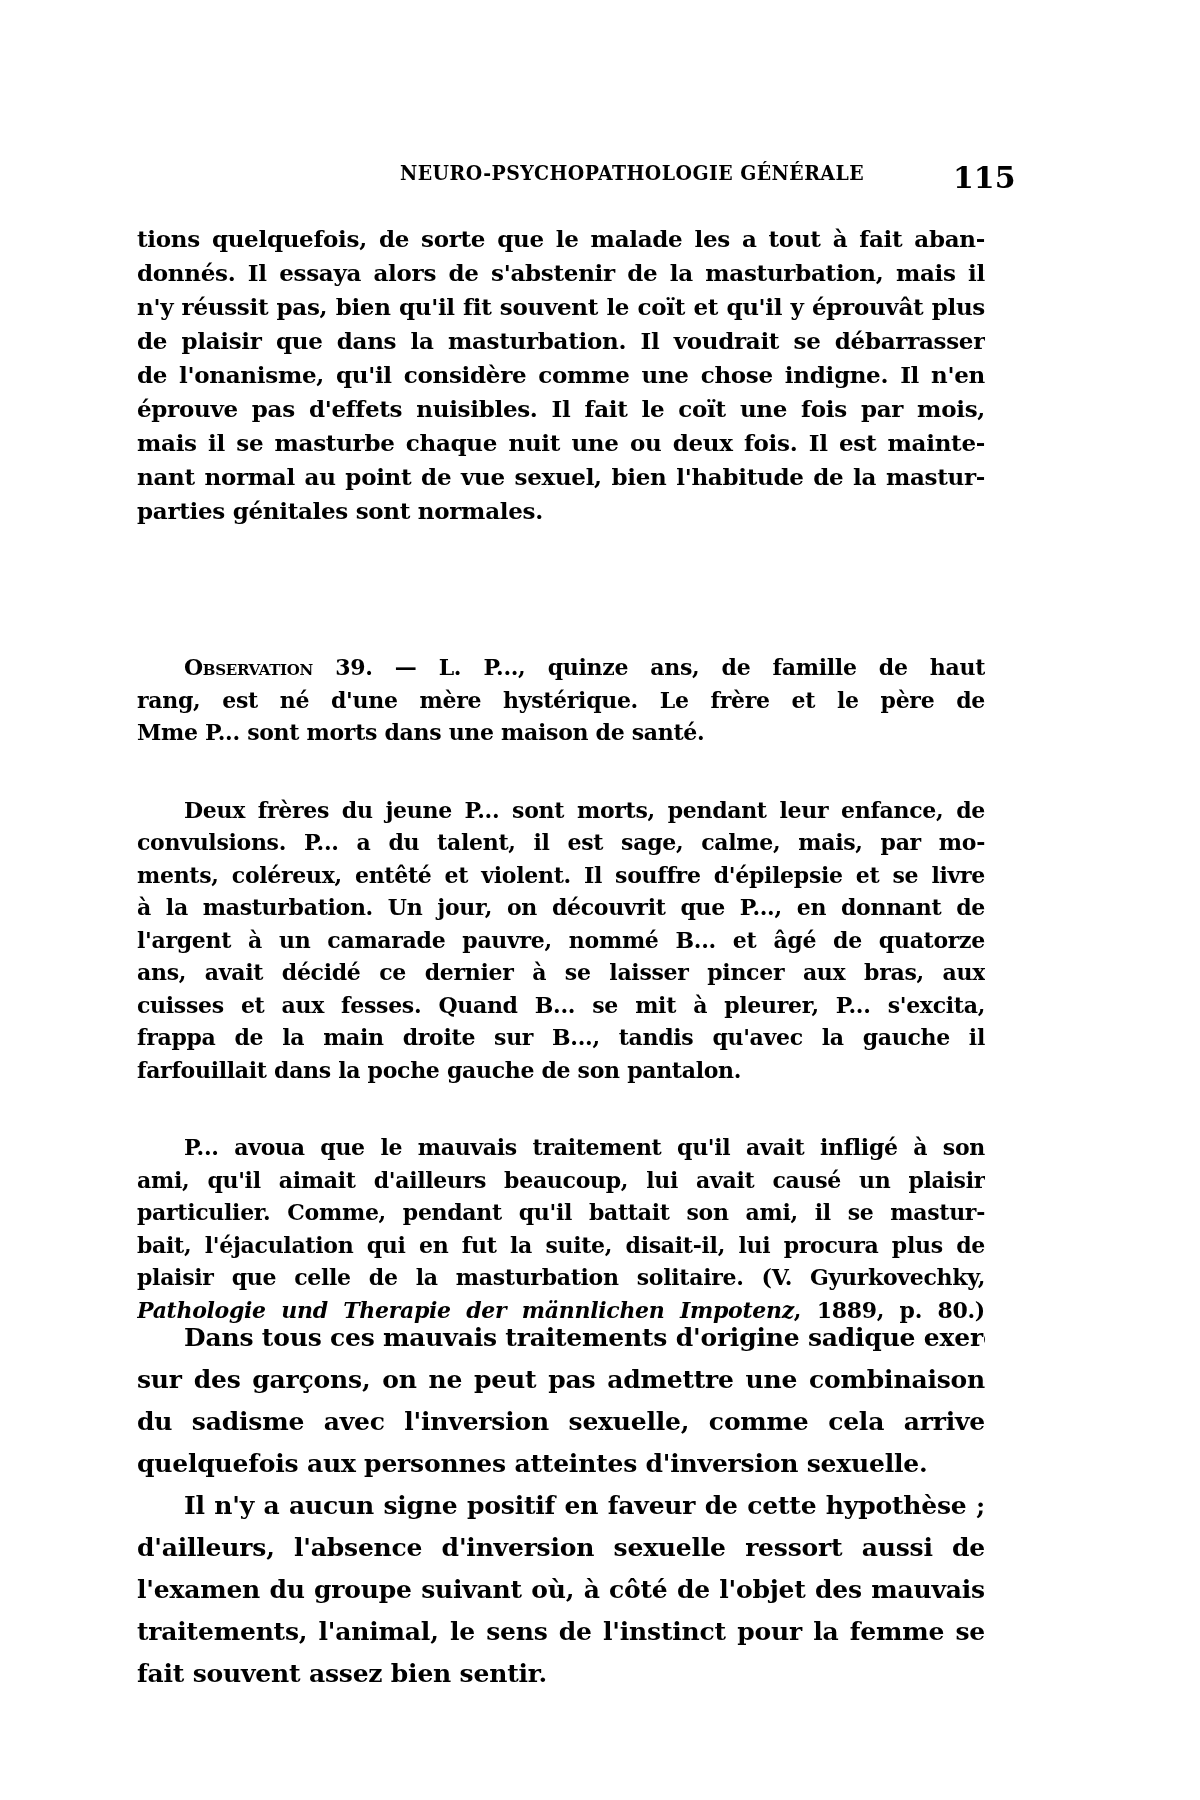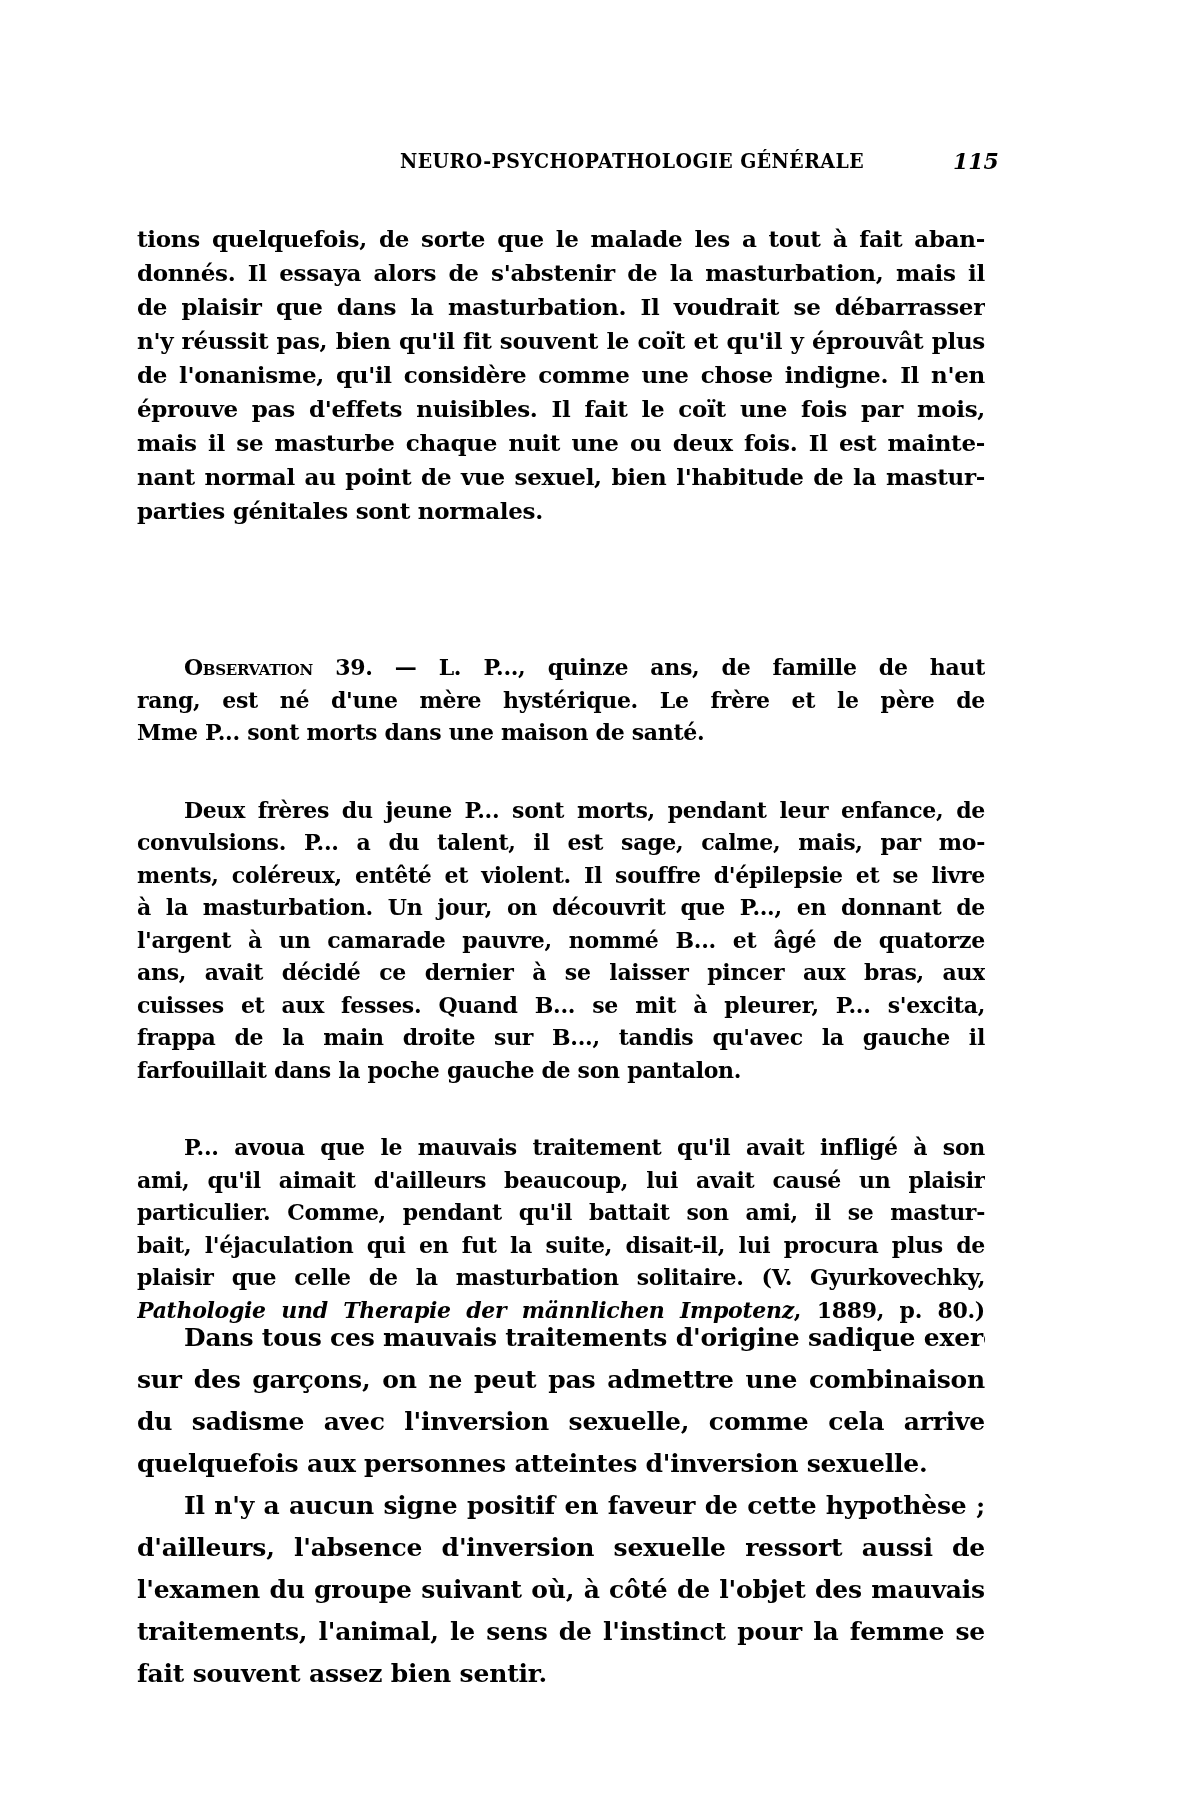--- a/index.html
+++ b/index.html
@@ -1,21 +1,21 @@
 <!DOCTYPE html>
 <html><head>
 <meta charset="utf-8">
 <style>
   html, body { margin:0; padding:0; background:#ffffff; }
   body { width:1200px; height:1800px; position:relative; overflow:hidden;
          font-family:"DejaVu Serif", "Liberation Serif", serif; color:#000; }
-  .hdr { position:absolute; top:148px; left:0; width:978px; height:34px; }
+  .hdr { position:absolute; top:160px; left:0; width:978px; height:34px; }
   .hdr-title { position:absolute; left:400px; top:0; font-size:21px; font-weight:bold;
                letter-spacing:0.5px; transform:scaleX(0.9); transform-origin:left top; white-space:nowrap; }
-  .hdr-page { position:absolute; left:953px; top:0; font-size:22px; font-weight:bold;font-style:italic; }
+  .hdr-page { position:absolute; left:953px; top:0; font-size:30px; font-weight:bold; }
   .block { position:absolute; left:137px; width:848px; }
   .line { display:block; white-space:nowrap; font-weight:bold; text-align:justify;
           text-align-last:justify; overflow:hidden; }
   .line.last { text-align-last:left; }
   .line.indent { padding-left:47px; box-sizing:border-box;margin-top:45px; }
   .small .line { font-size:23px; height:34px; line-height:34px; letter-spacing:-0.3px; }
   .obs .line { font-size:22px; height:32.5px; line-height:32.5px; letter-spacing:-0.3px; }
   .large .line { font-size:25px; height:42px; line-height:42px; letter-spacing:-0.2px; }
   .sc { font-variant:small-caps; }
   .it { font-style:italic; }
@@ -24,22 +24,22 @@
 <body>
 
 <div class="hdr">
   <span class="hdr-title">NEURO-PSYCHOPATHOLOGIE GÉNÉRALE</span>
   <span class="hdr-page">115</span>
 </div>
 
 <div class="block small" style="top:222px;">
   <span class="line">tions quelquefois, de sorte que le malade les a tout à fait aban-</span>
   <span class="line">donnés. Il essaya alors de s'abstenir de la masturbation, mais il</span>
+  <span class="line">n'y réussit pas, bien qu'il fit souvent le coït et qu'il y éprouvât plus</span>
   <span class="line">de plaisir que dans la masturbation. Il voudrait se débarrasser</span>
-  <span class="line">n'y réussit pas, bien qu'il fit souvent le coït et qu'il y éprouvât plus</span>
   <span class="line">de l'onanisme, qu'il considère comme une chose indigne. Il n'en</span>
   <span class="line">éprouve pas d'effets nuisibles. Il fait le coït une fois par mois,</span>
   <span class="line">mais il se masturbe chaque nuit une ou deux fois. Il est mainte-</span>
   <span class="line">nant normal au point de vue sexuel, bien l'habitude de la mastur-</span>
   <span class="line last">parties génitales sont normales.</span>
 </div>
 
 <div class="block obs" style="top:606px;">
   <span class="line indent"><span class="sc">Observation 39.</span><span> — L. P..., quinze ans, de famille de haut</span></span>
   <span class="line">rang, est né d'une mère hystérique. Le frère et le père de</span>

